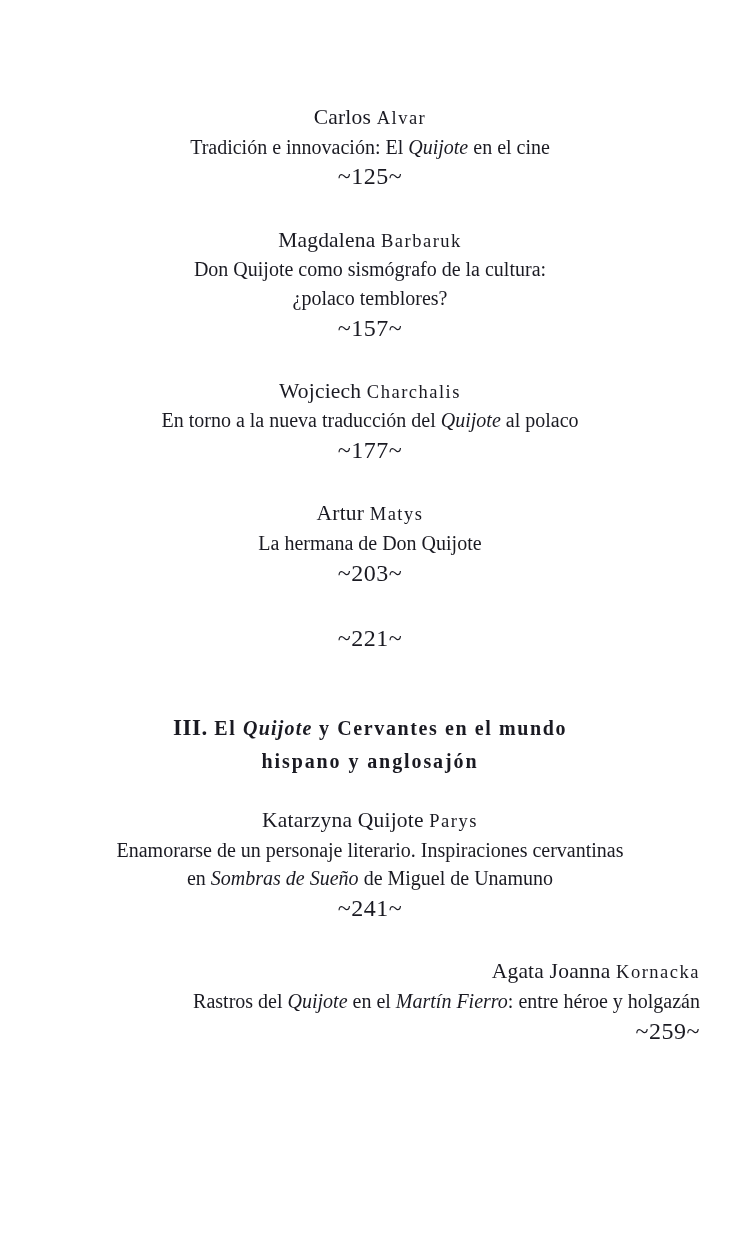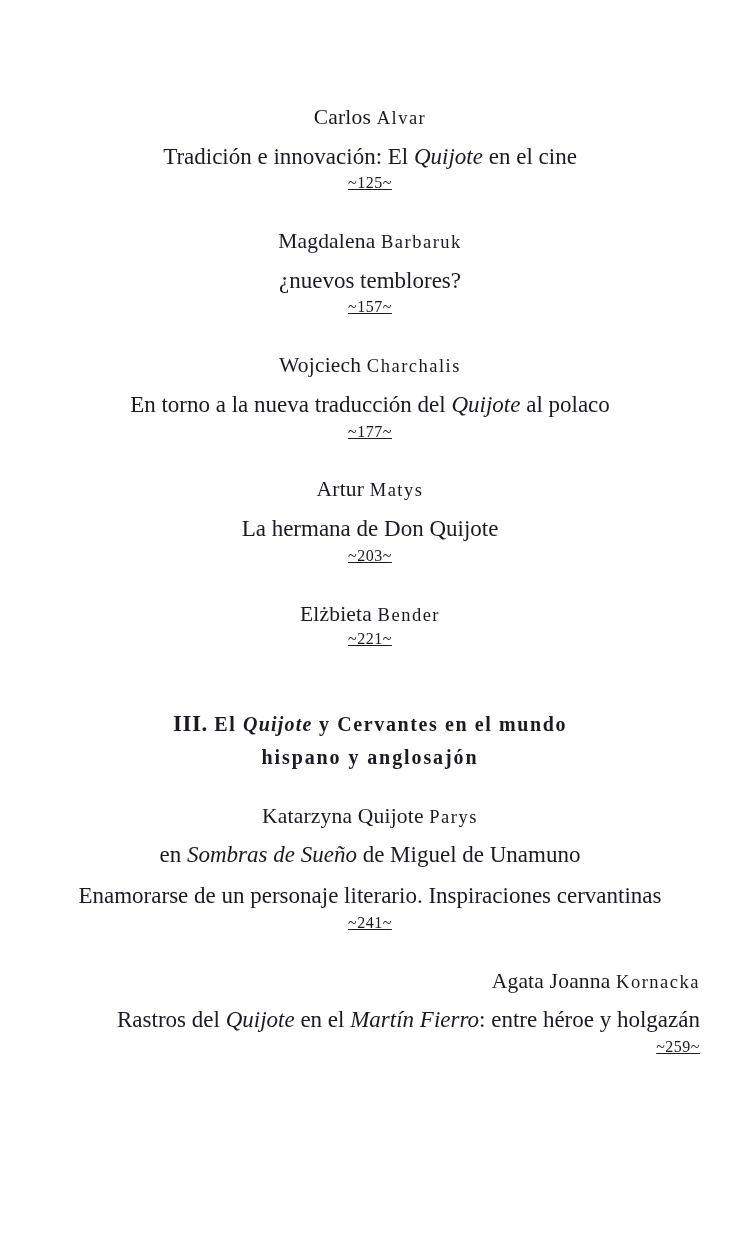--- a/index.html
+++ b/index.html
@@ -41,33 +41,32 @@
     font-size: 21.5px;
     line-height: 1.28;
     letter-spacing: 0.2px;
     white-space: nowrap;
   }
   .author .sc {
     font-size: 18.5px;
     letter-spacing: 1.5px;
   }
   .title {
-    font-size: 23px;
+    font-size: 20px;
     line-height: 1.34;
-    margin-top: 10px;
+    margin-top: 2px;
   }
   .title .it {
     font-style: italic;
   }
   .pagenum {
-    font-size: 16px;
+    font-size: 24px;
     line-height: 1.3;
     margin-top: 1px;
     letter-spacing: 0.5px;
-    text-decoration: underline;
   }
   .section-head {
     margin: 58px 0 32px 0;
     text-align: center;
   }
   .section-head .line1 {
     font-weight: bold;
     font-size: 23px;
     letter-spacing: 0.6px;
     line-height: 1.35;
@@ -99,50 +98,50 @@
   <div class="toc">
 
     <div class="entry">
       <div class="author"><span>Carlos </span><span class="sc">Alvar</span></div>
       <div class="title"><span>Tradición e innovación: El </span><span class="it">Quijote</span><span> en el cine</span></div>
       <div class="pagenum">~125~</div>
     </div>
 
     <div class="entry">
       <div class="author"><span>Magdalena </span><span class="sc">Barbaruk</span></div>
-      <div class="title">¿nuevos temblores?</div>
+      <div class="title"><span>Don Quijote como sismógrafo de la cultura:</span></div>
+      <div class="title">¿polaco temblores?</div>
       <div class="pagenum">~157~</div>
     </div>
 
     <div class="entry">
       <div class="author"><span>Wojciech </span><span class="sc">Charchalis</span></div>
       <div class="title"><span>En torno a la nueva traducción del </span><span class="it">Quijote</span><span> al polaco</span></div>
       <div class="pagenum">~177~</div>
     </div>
 
     <div class="entry">
       <div class="author"><span>Artur </span><span class="sc">Matys</span></div>
       <div class="title">La hermana de Don Quijote</div>
       <div class="pagenum">~203~</div>
     </div>
 
     <div class="entry">
-      <div class="author"><span>Elżbieta </span><span class="sc">Bender</span></div>
       <div class="pagenum">~221~</div>
     </div>
 
     <div class="section-head">
       <div class="line1"><span>III. </span><span class="smallcaps">El </span><span class="it-sc">Quijote</span><span class="smallcaps"> y </span><span class="smallcaps">Cervantes</span><span class="smallcaps wide"> en el mundo</span></div>
       <div class="line2">hispano y anglosajón</div>
     </div>
 
     <div class="entry">
       <div class="author"><span>Katarzyna Quijote </span><span class="sc">Parys</span></div>
+      <div class="title">Enamorarse de un personaje literario. Inspiraciones cervantinas</div>
       <div class="title"><span>en </span><span class="it">Sombras de Sueño</span><span> de Miguel de Unamuno</span></div>
-      <div class="title">Enamorarse de un personaje literario. Inspiraciones cervantinas</div>
       <div class="pagenum">~241~</div>
     </div>
 
     <div class="entry">
       <div class="author"><span>Agata Joanna </span><span class="sc">Kornacka</span></div>
       <div class="title"><span>Rastros del </span><span class="it">Quijote</span><span> en el </span><span class="it">Martín Fierro</span><span>: entre héroe y holgazán</span></div>
       <div class="pagenum">~259~</div>
     </div>
 
   </div>

